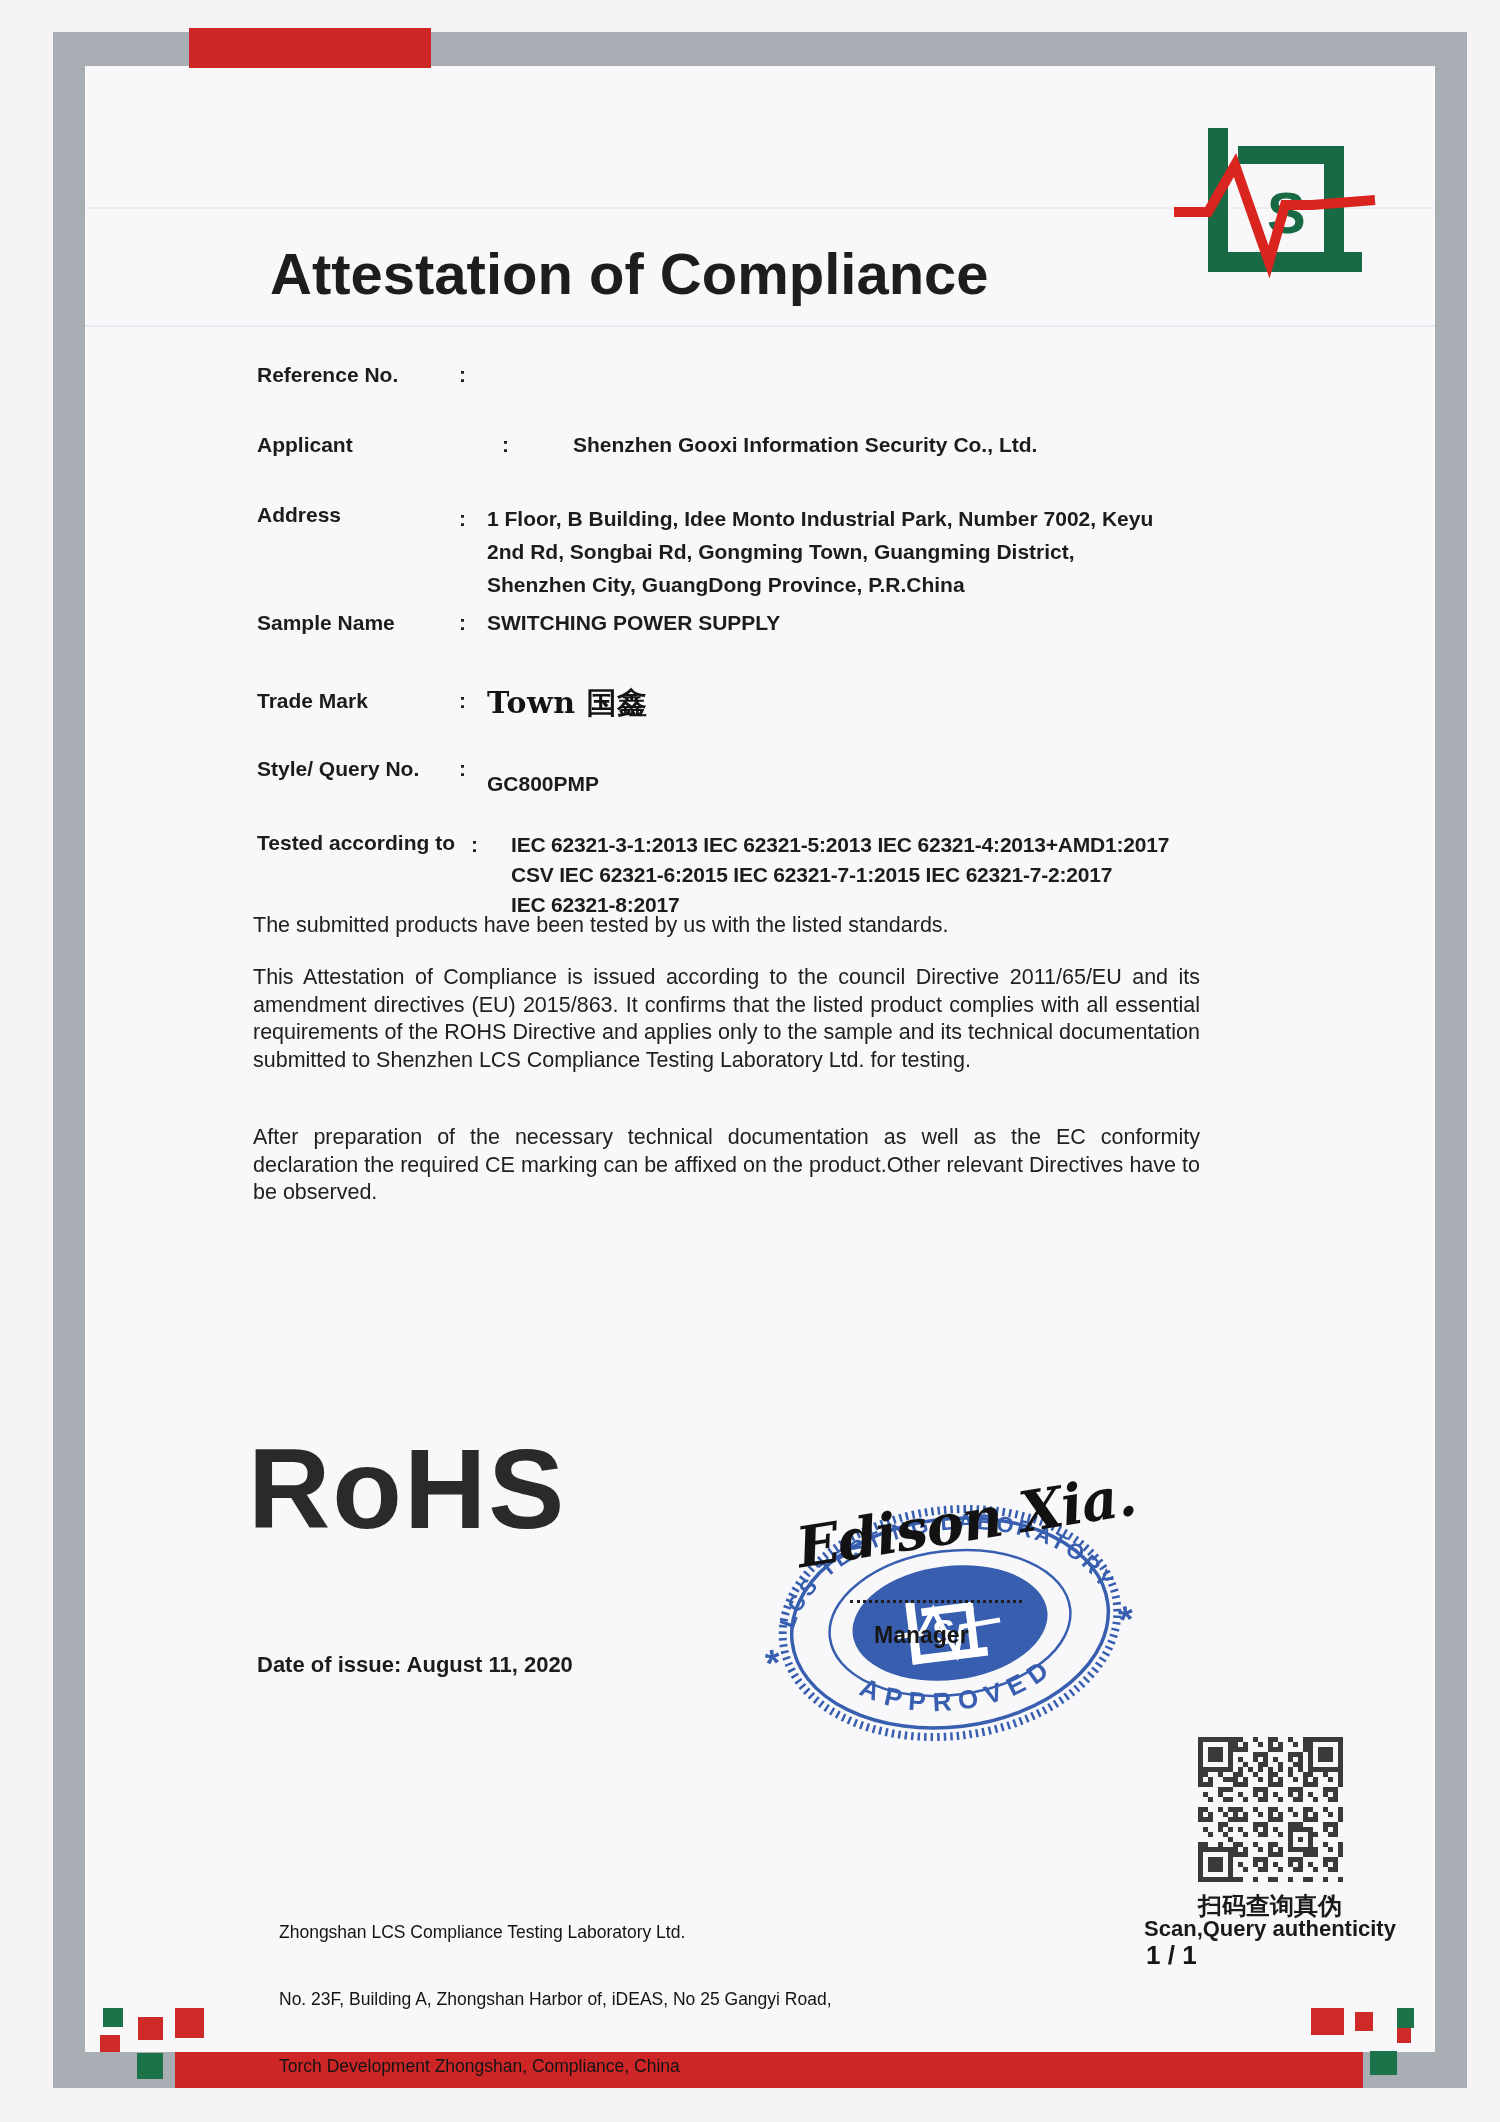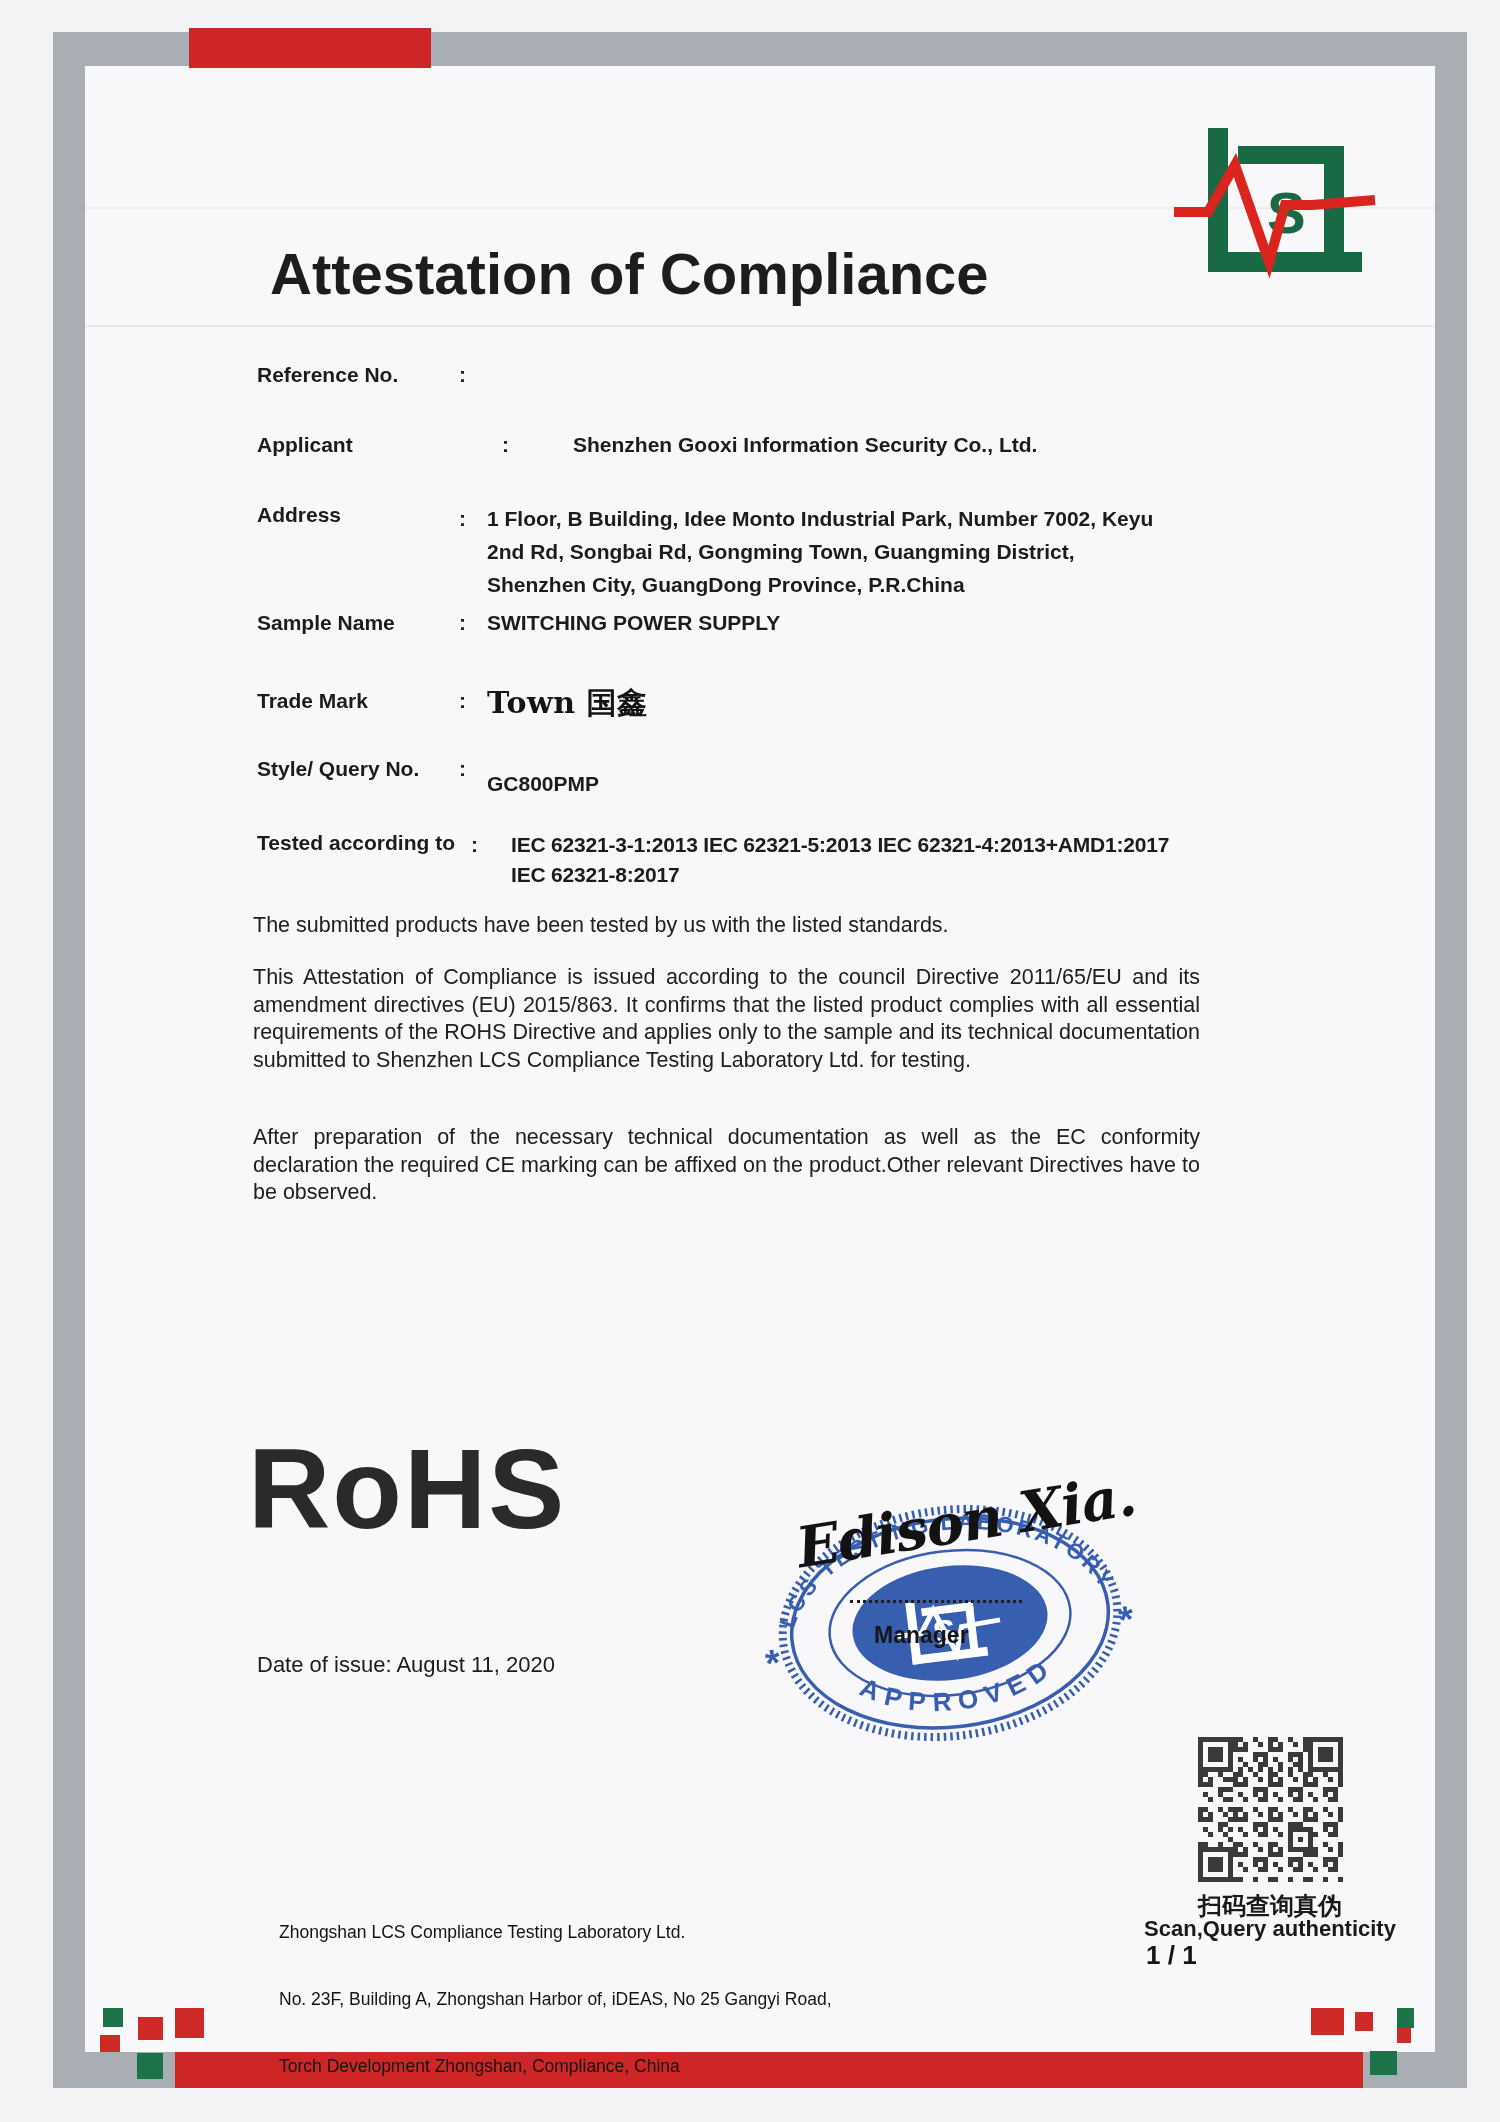--- a/index.html
+++ b/index.html
@@ -18,21 +18,21 @@
   .flabel{width:202px;font-weight:700;flex:none;}
   .fcolon{width:28px;font-weight:700;flex:none;text-align:left;}
   .fvalue{font-weight:700;width:760px;}
   .vlines span{display:block;line-height:33px;}
   .tlines span{display:block;line-height:30px;white-space:nowrap;letter-spacing:-0.2px;}
   .tm-value{font-family:"DejaVu Serif",serif;font-size:30px;line-height:30px;letter-spacing:0.5px;color:#141416;}
   .pad-top{padding-top:15px;}
   .para{position:absolute;left:253px;width:947px;font-size:21.5px;line-height:27.5px;color:#202022;}
   .just{text-align:justify;}
   .rohs{font-size:114px;font-weight:800;letter-spacing:2px;color:#2a2a2c;line-height:1;}
-  .date-line{font-size:22px;font-weight:400;color:#1c1c1e;}
+  .date-line{font-size:22px;font-weight:700;color:#1c1c1e;}
   .sig{font-family:"DejaVu Serif",serif;font-style:italic;font-weight:700;font-size:56px;color:#121212;transform:rotate(-9deg);letter-spacing:-1px;white-space:nowrap;}
   .dotline{width:172px;border-bottom:3px dotted #1f1f1f;height:0;}
   .manager{font-size:23px;font-weight:600;color:#161616;}
   .qr-cap-cn{font-size:24px;font-weight:700;color:#1a1a1a;text-align:center;width:300px;}
   .qr-cap-en{font-size:22px;font-weight:700;color:#1a1a1a;text-align:center;width:300px;}
   .pagenum{font-size:26px;font-weight:700;color:#161616;}
   .footer{font-size:17.5px;line-height:22.4px;color:#141414;white-space:pre;}
   .footer div{white-space:pre;}
 </style>
 </head>
@@ -122,20 +122,21 @@
     <span class="flabel">Style/ Query No.</span>
     <span class="fcolon">:</span>
     <span class="fvalue pad-top">GC800PMP</span>
   </div>
 
   <div class="fieldrow" style="top:830px;gap:12px;">
     <span class="flabel">Tested according to</span>
     <span class="fcolon" style="line-height:30px;">:</span>
     <span class="fvalue tlines" style="width:780px;">
       <span>IEC 62321-3-1:2013 IEC 62321-5:2013 IEC 62321-4:2013+AMD1:2017</span>
+      <span>CSV IEC 62321-6:2015 IEC 62321-7-1:2015 IEC 62321-7-2:2017</span>
       <span>IEC 62321-8:2017</span>
     </span>
   </div>
 
   <div class="para" style="top:912px;">The submitted products have been tested by us with the listed standards.</div>
   <div class="para just" style="top:964px;">This Attestation of Compliance is issued according to the council Directive 2011/65/EU and its amendment directives (EU) 2015/863. It confirms that the listed product complies with all essential requirements of the ROHS Directive and applies only to the sample and its technical documentation submitted to Shenzhen LCS Compliance Testing Laboratory Ltd. for testing.</div>
   <div class="para just" style="top:1124px;">After preparation of the necessary technical documentation as well as the EC conformity declaration the required CE marking can be affixed on the product.Other relevant Directives have to be observed.</div>
 
   <div class="abs rohs" style="left:248px;top:1432px;text-align:right;">RoHS</div>
 

